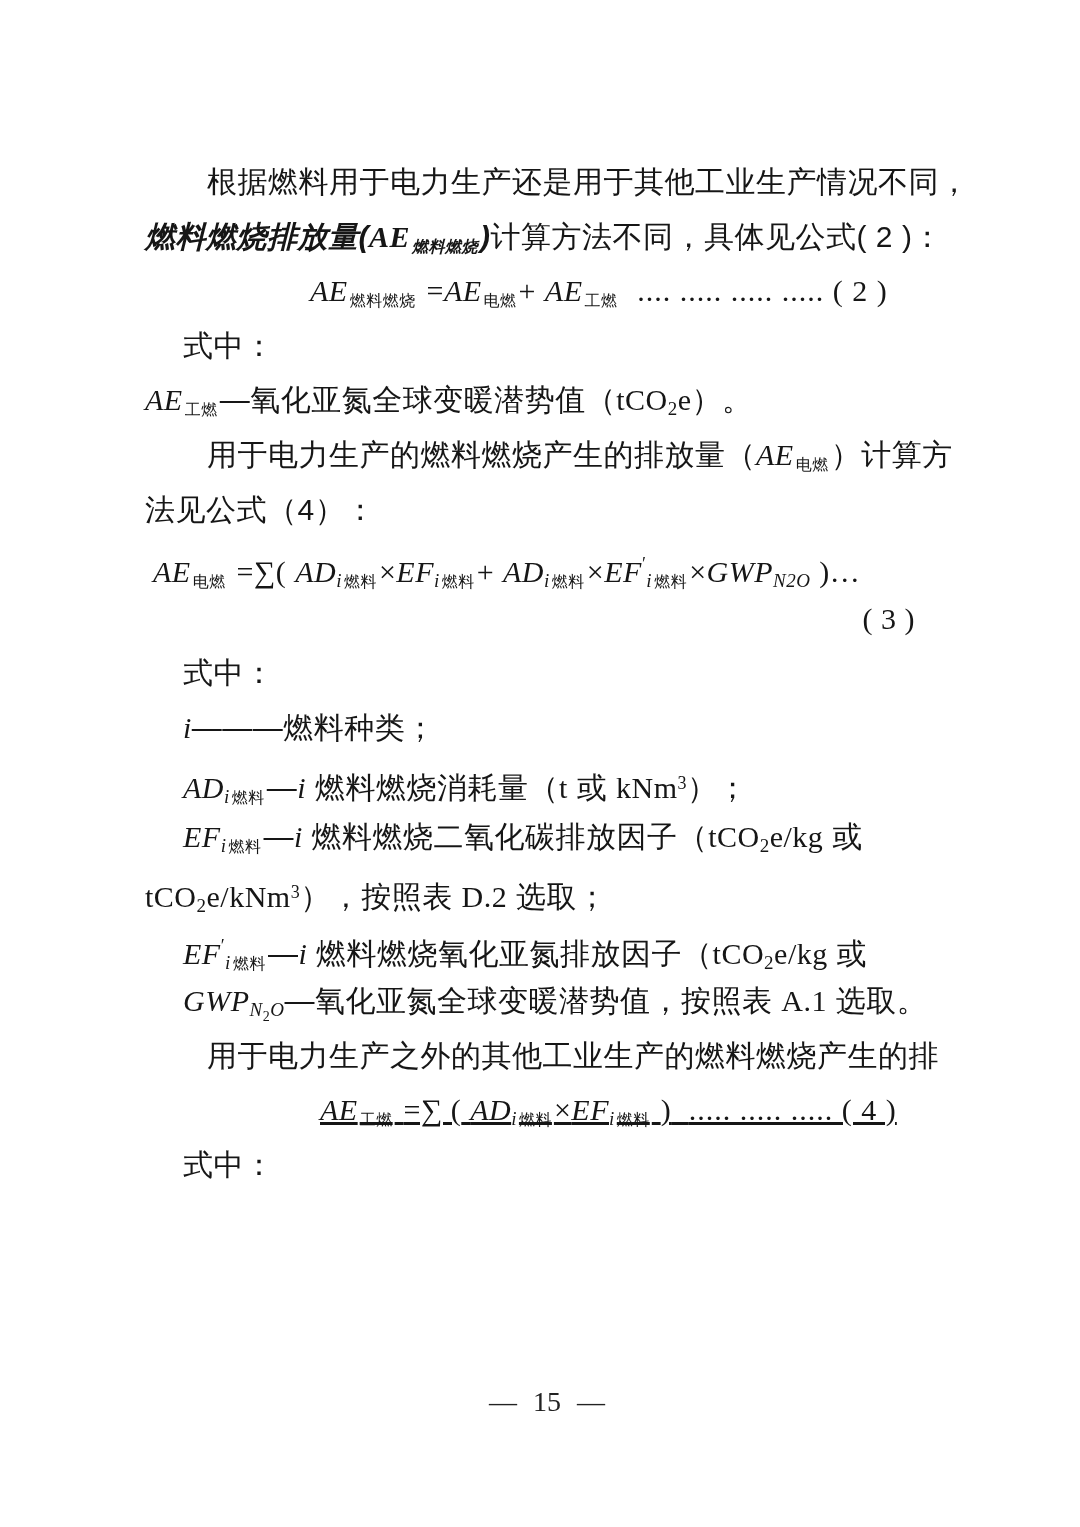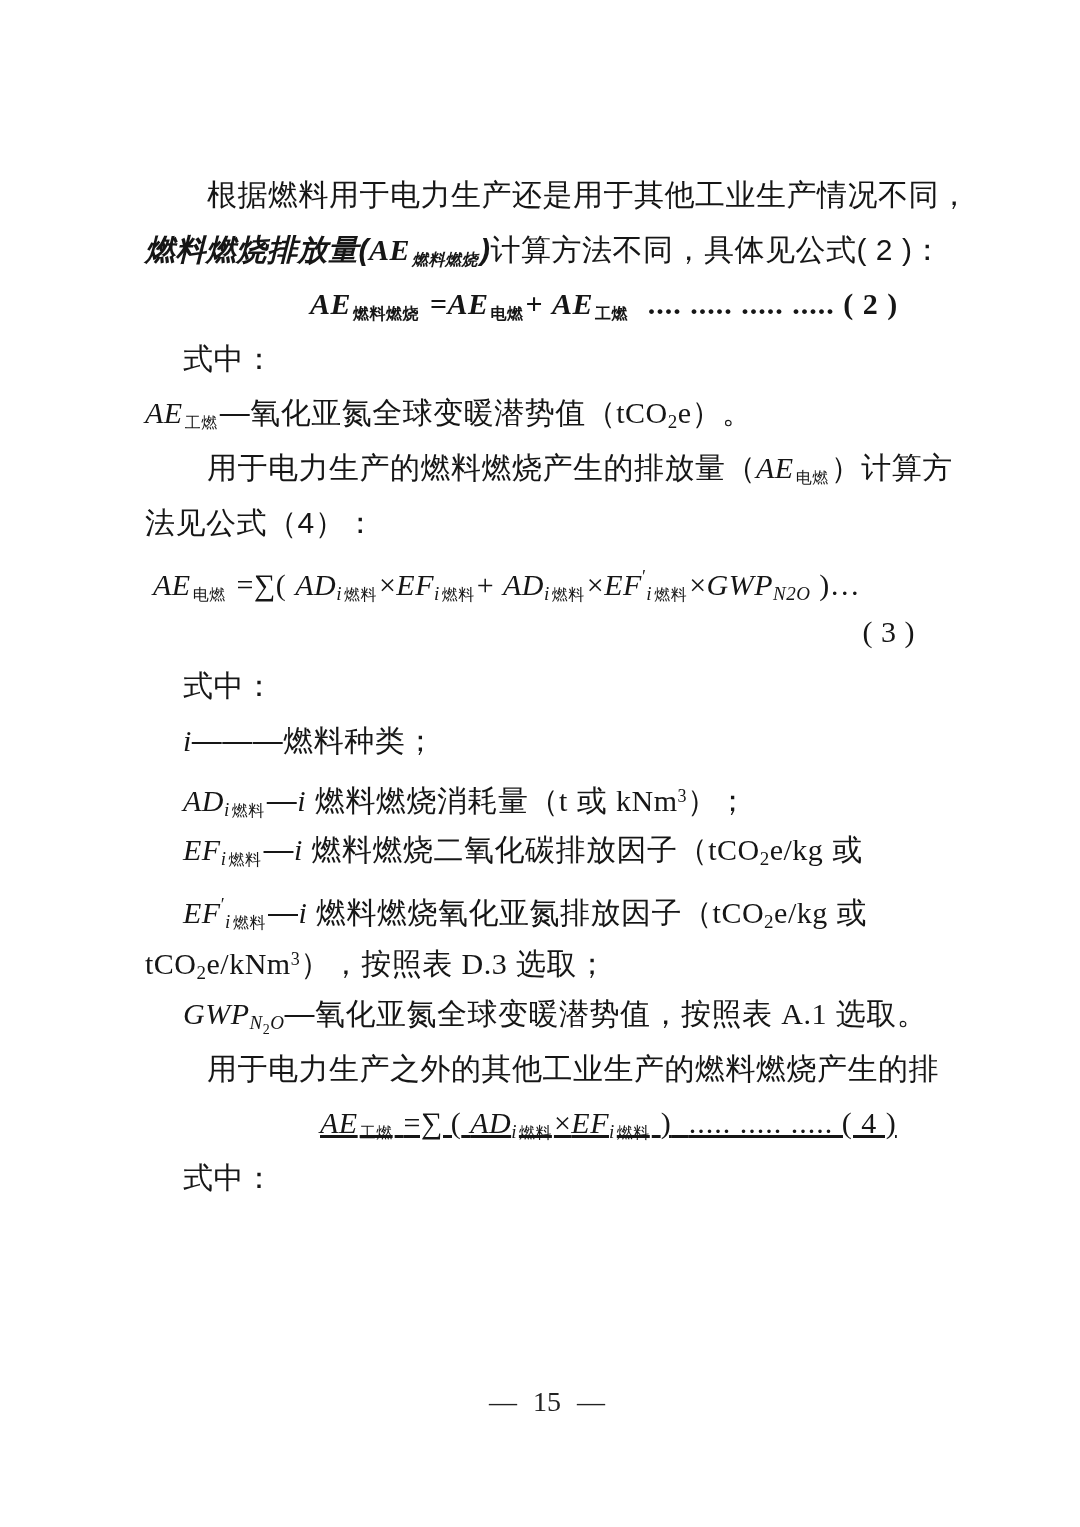--- a/index.html
+++ b/index.html
@@ -1,23 +1,23 @@
 <!DOCTYPE html>
 <html><head>
 <meta charset="utf-8">
 <style>
   html,body{margin:0;padding:0;}
   body{width:1080px;height:1527px;background:#ffffff;
        font-family:"Liberation Sans",sans-serif;color:#161616;}
   .page{position:relative;width:1080px;height:1527px;overflow:hidden;background:#ffffff;}
-  .content{position:absolute;left:145px;top:168px;width:792px;}
+  .content{position:absolute;left:145px;top:155px;width:792px;}
   .row{font-size:30px;line-height:54.6px;height:54.6px;white-space:nowrap;letter-spacing:.5px;}
   .ip{padding-left:62px;}   
   .id{padding-left:38px;}   
-  .f2{padding-left:165px;font-weight:bold;}  
+  .f2{padding-left:165px;}  
   .f4{padding-left:175px;text-decoration:underline;}  
   .f3{padding-left:8px;}
   .fr{text-align:right;padding-right:22px;}
   .b{font-weight:bold;font-style:italic;}
   .v{font-family:"Liberation Serif",serif;font-style:italic;}
   .lat{font-family:"Liberation Serif",serif;}
   .sb{font-size:16px;vertical-align:-5px;margin:0 2px 0 2px;}
   .sv{font-family:"Liberation Serif",serif;font-style:italic;font-size:19px;vertical-align:-5px;}
   .lsb{font-family:"Liberation Serif",serif;font-size:19px;vertical-align:-5px;}
   .lsup{font-family:"Liberation Serif",serif;font-size:18px;vertical-align:9px;}
@@ -54,24 +54,24 @@
     <div class="row fr"><span class="lat">( 3 )</span></div>
 
     <div class="row id"><span>式中：</span></div>
 
     <div class="row id"><span class="v">i</span><span>———燃料种类；</span></div>
 
     <div class="row id"><span class="v">AD</span><span class="sv">i</span><span class="sb">燃料</span><span>—</span><span class="v">i</span><span> 燃料燃烧消耗量（</span><span class="lat">t</span><span> 或 </span><span class="lat">kNm</span><span class="lsup">3</span><span>）；</span></div>
 
     <div class="row id"><span class="v">EF</span><span class="sv">i</span><span class="sb">燃料</span><span>—</span><span class="v">i</span><span> 燃料燃烧二氧化碳排放因子（</span><span class="lat">tCO</span><span class="lsb">2</span><span class="lat">e/kg</span><span> 或</span></div>
 
+    <div class="row"><span class="lat">tCO</span><span class="lsb">2</span><span class="lat">e/kNm</span><span class="lsup">3</span><span>），按照表 </span><span class="lat">D.2</span><span> 选取；</span></div>
 
     <div class="row id"><span class="v">EF</span><span class="pr">′</span><span class="sv">i</span><span class="sb">燃料</span><span>—</span><span class="v">i</span><span> 燃料燃烧氧化亚氮排放因子（</span><span class="lat">tCO</span><span class="lsb">2</span><span class="lat">e/kg</span><span> 或</span></div>
 
-    <div class="row"><span class="lat">tCO</span><span class="lsb">2</span><span class="lat">e/kNm</span><span class="lsup">3</span><span>），按照表 </span><span class="lat">D.3</span><span> 选取；</span></div>
 
     <div class="row id"><span class="v">GWP</span><span class="sv">N</span><span class="ssx">2</span><span class="sv">O</span><span>—氧化亚氮全球变暖潜势值，按照表 </span><span class="lat">A.1</span><span> 选取。</span></div>
 
     <div class="row ip"><span>用于电力生产之外的其他工业生产的燃料燃烧产生的排</span></div>
 
 
     <div class="row f4"><span class="v">AE</span><span class="sb">工燃</span> <span class="lat">=∑ (</span> <span class="v">AD</span><span class="sv">i</span><span class="sb">燃料</span><span class="lat">×</span><span class="v">EF</span><span class="sv">i</span><span class="sb">燃料</span> <span class="lat">)</span>&nbsp;&nbsp;<span class="dots">..... ..... ..... ( 4 )</span></div>
 
     <div class="row id"><span>式中：</span></div>
 

